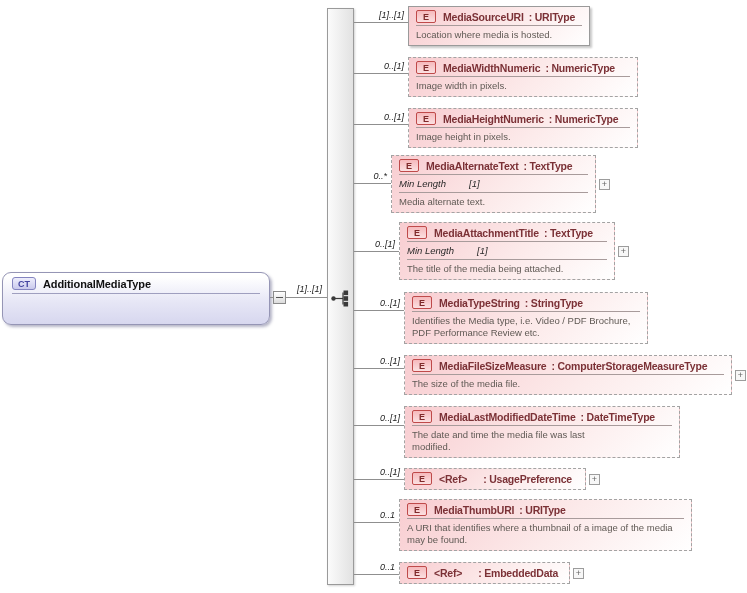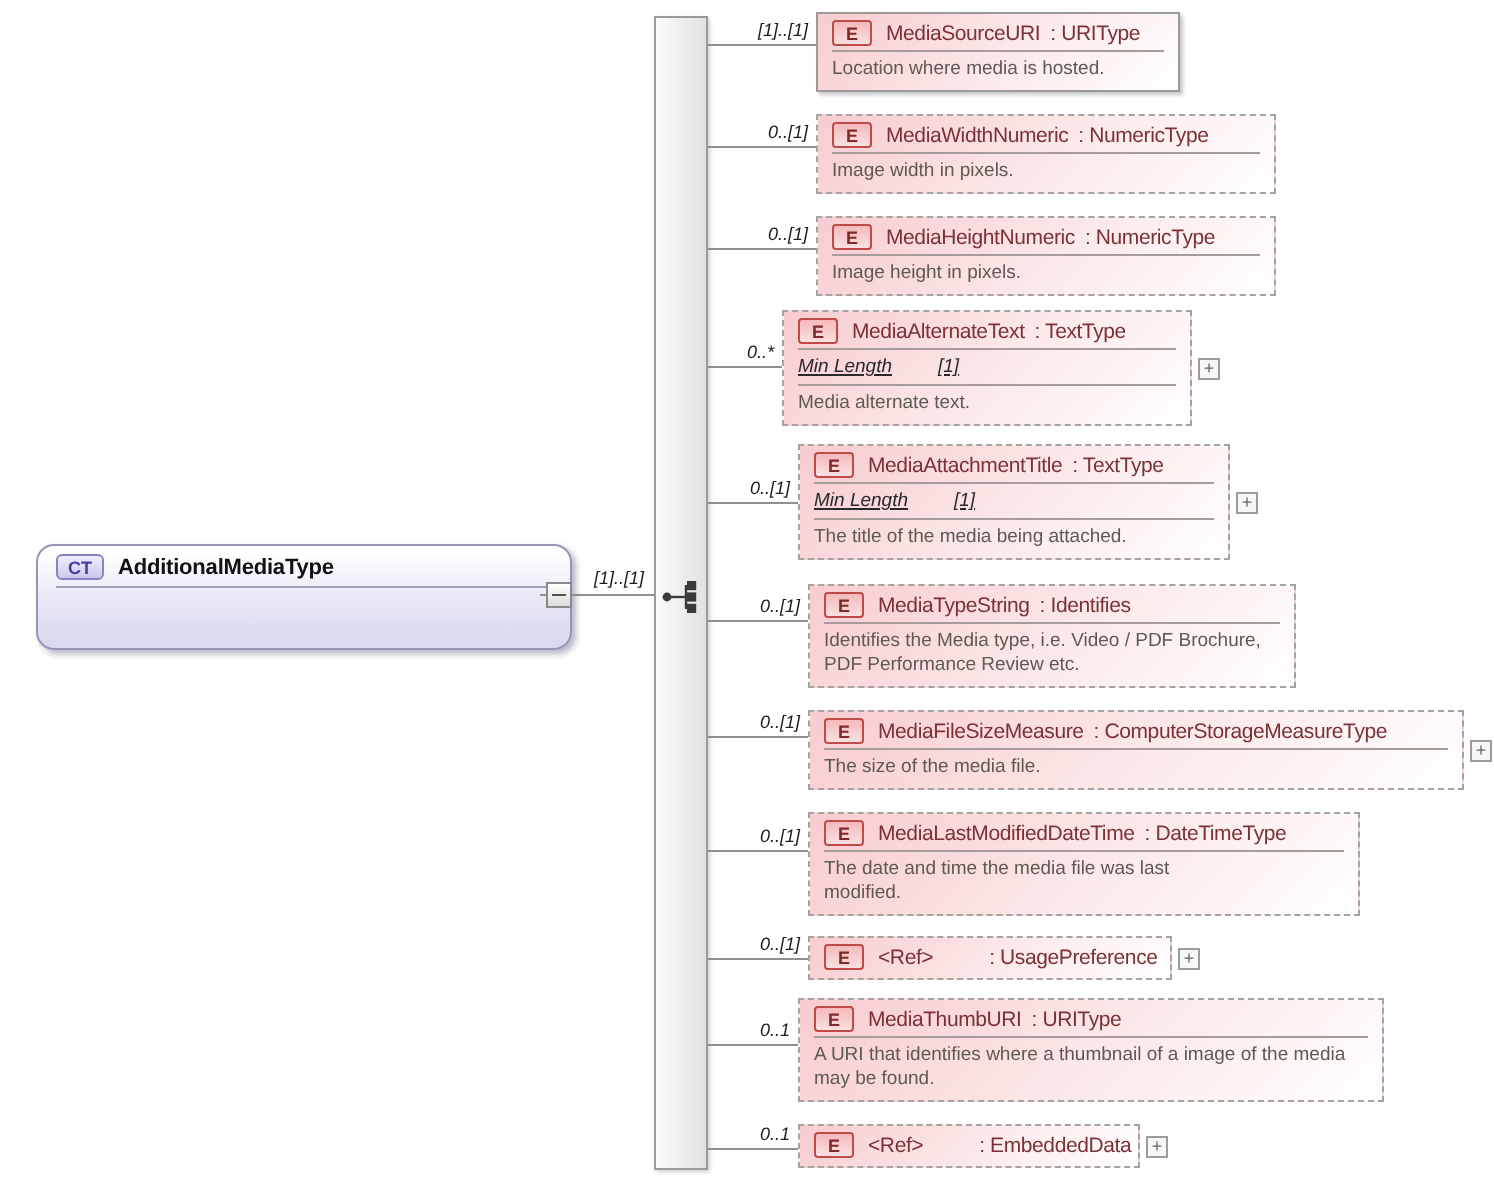--- a/index.html
+++ b/index.html
@@ -13,21 +13,21 @@
   .card { position:absolute; width:74px; font-size:9px; font-style:italic; color:#1c1c1c;
           text-align:right; white-space:nowrap; }
 
   
   #seq-bar { position:absolute; left:327px; top:8px; width:27px; height:577px;
              border:1px solid #9a9a9a; background:linear-gradient(to right,#fbfbfb,#e2e2e2);
              box-shadow:1px 1px 2px rgba(0,0,0,.18); }
   #seq-icon { position:absolute; left:330px; top:289px; }
 
   
-  #root-box { position:absolute; left:18px; top:272px; width:268px; min-height:53px;
+  #root-box { position:absolute; left:2px; top:272px; width:268px; min-height:53px;
               border:1px solid #9595b5; border-radius:9px; padding:4px 9px 5px 9px;
               background:linear-gradient(to bottom,#ffffff 8%,#e7e7f6 55%,#d7d7ef 100%);
               box-shadow:2px 2px 3px rgba(90,90,130,.45); }
   .root-title-row { display:flex; align-items:center; gap:7px; }
   #root-badge { display:inline-flex; align-items:center; justify-content:center;
                 width:24px; height:13px; font-size:9px; font-weight:bold; color:#4444a0;
                 border:1px solid #8484c0; border-radius:3px;
                 background:linear-gradient(to bottom,#eeeefc,#c9c9ec); }
   #root-title { font-size:11px; font-weight:bold; color:#111; letter-spacing:-0.1px; white-space:nowrap; }
   .root-sep { border-top:1px solid #9f9fbf; margin:3px 0 3px 0; }
@@ -44,26 +44,26 @@
   .ebox { flex:0 0 auto; border:1px dashed #a3a3a3; padding:3px 7px 4px 7px;
           background:linear-gradient(135deg,#f8ccd0 0%,#fceaea 55%,#ffffff 100%); }
   .ebox.required { border-style:solid; border-color:#9a9a9a;
                    box-shadow:1.5px 1.5px 2px rgba(0,0,0,.22); }
   .trow { display:flex; align-items:center; }
   .ebadge { display:inline-flex; align-items:center; justify-content:center;
             width:20px; height:13px; margin-right:7px; flex:0 0 auto;
             font-size:9px; font-weight:bold; color:#7e2a2a;
             border:1px solid #bf4a4a; border-radius:2px;
             background:linear-gradient(to bottom,#f6b9bc,#fbe0e1); }
-  .ename, .etype { font-size:10.5px; font-weight:normal; color:#7b3136;
+  .ename, .etype { font-size:10.5px; font-weight:bold; color:#7b3136;
                    letter-spacing:-0.2px; white-space:nowrap; }
   .etype { margin-left:5px; }
-  .etype.refgap { margin-left:28px; }
+  .etype.refgap { margin-left:16px; }
   .esep { border-top:1px solid #a89b9b; margin:2px 0; }
-  .efacet { display:flex; font-size:9.5px; font-style:italic; color:#2a2a2a; padding:1px 0;text-decoration:underline; }
+  .efacet { display:flex; font-size:9.5px; font-style:italic; color:#2a2a2a; padding:1px 0; }
   .efacet .fname { width:70px; }
   .edesc { font-size:9.5px; color:#5f5954; line-height:12px; padding-top:1px; }
 
   
   .plus { flex:0 0 auto; width:11px; height:11px; border:1px solid #9c9c9c; background:#f7f7f7;
           position:relative; }
   .plus::before { content:"+"; position:absolute; left:0; top:0; width:9px; height:9px;
                   font-size:9px; line-height:9px; text-align:center; color:#666; font-style:normal; }
 </style>
 </head>
@@ -171,21 +171,21 @@
         </div>
         <div class="plus"></div>
       </div>
       <div class="hline" style="left: 354px; top: 310px; width: 50px;"></div>
       <div class="card" style="left: 326px; top: 298px;">0..[1]</div>
       <div class="erow" style="left: 404px; top: 292px;">
         <div class="ebox" style="width: 244px;">
           <div class="trow">
             <span class="ebadge">E</span>
             <span class="ename">MediaTypeString</span>
-            <span class="etype">: Identifies</span>
+            <span class="etype">: StringType</span>
           </div>
           <div class="esep"></div>
           <div class="edesc">Identifies the Media type, i.e. Video / PDF Brochure, PDF Performance Review etc.</div>
         </div>
       </div>
       <div class="hline" style="left: 354px; top: 368px; width: 50px;"></div>
       <div class="card" style="left: 326px; top: 356px;">0..[1]</div>
       <div class="erow" style="left: 404px; top: 355px;">
         <div class="ebox" style="width: 328px;">
           <div class="trow">

